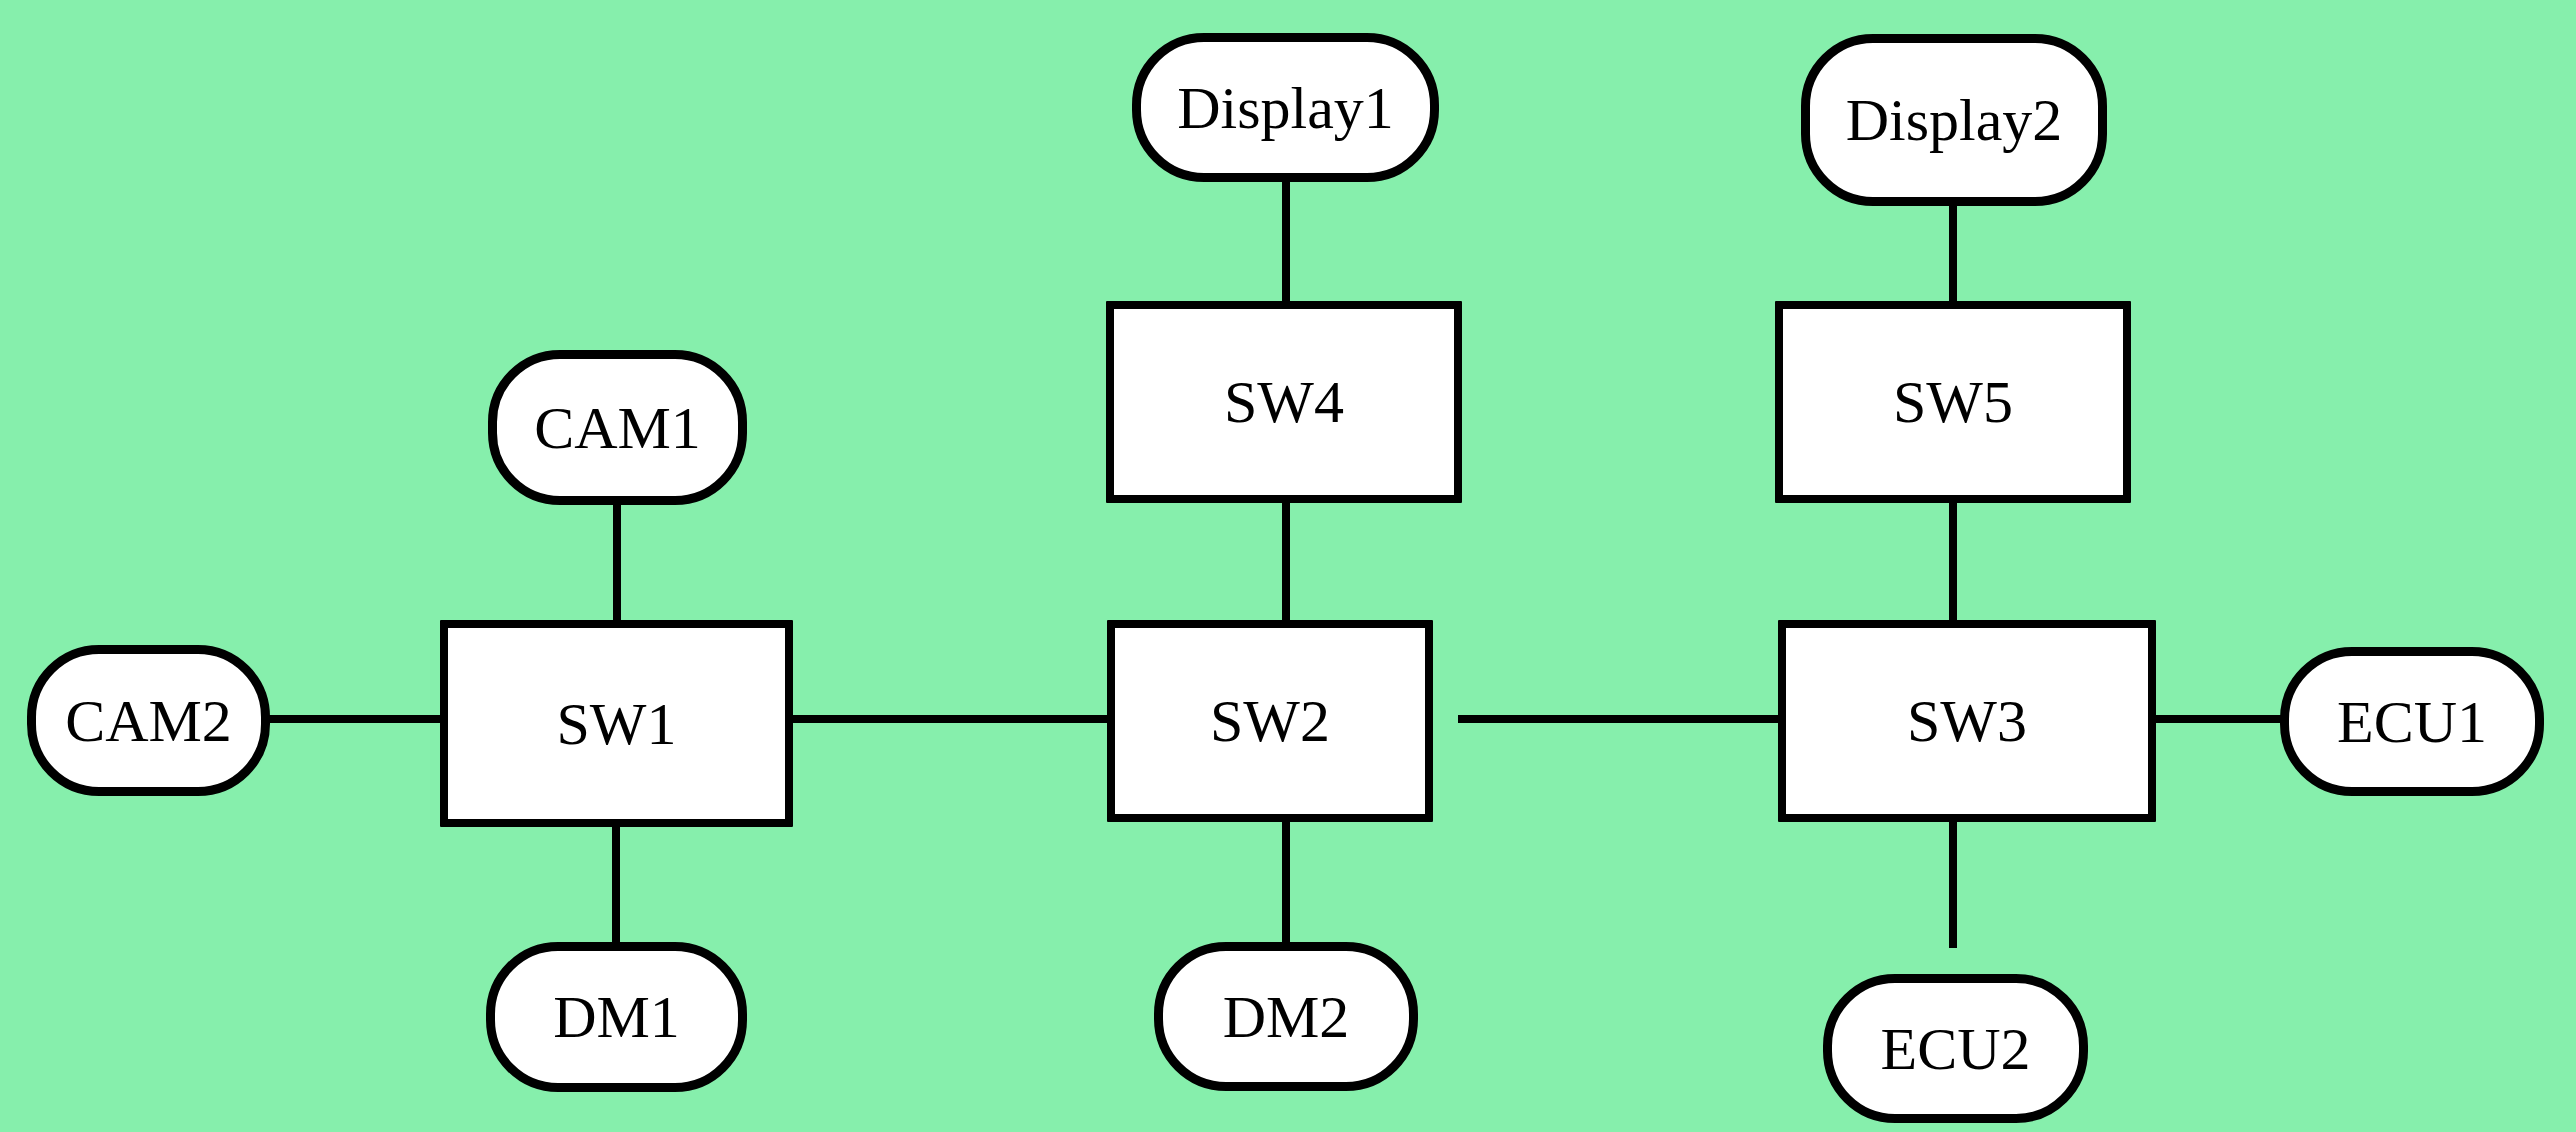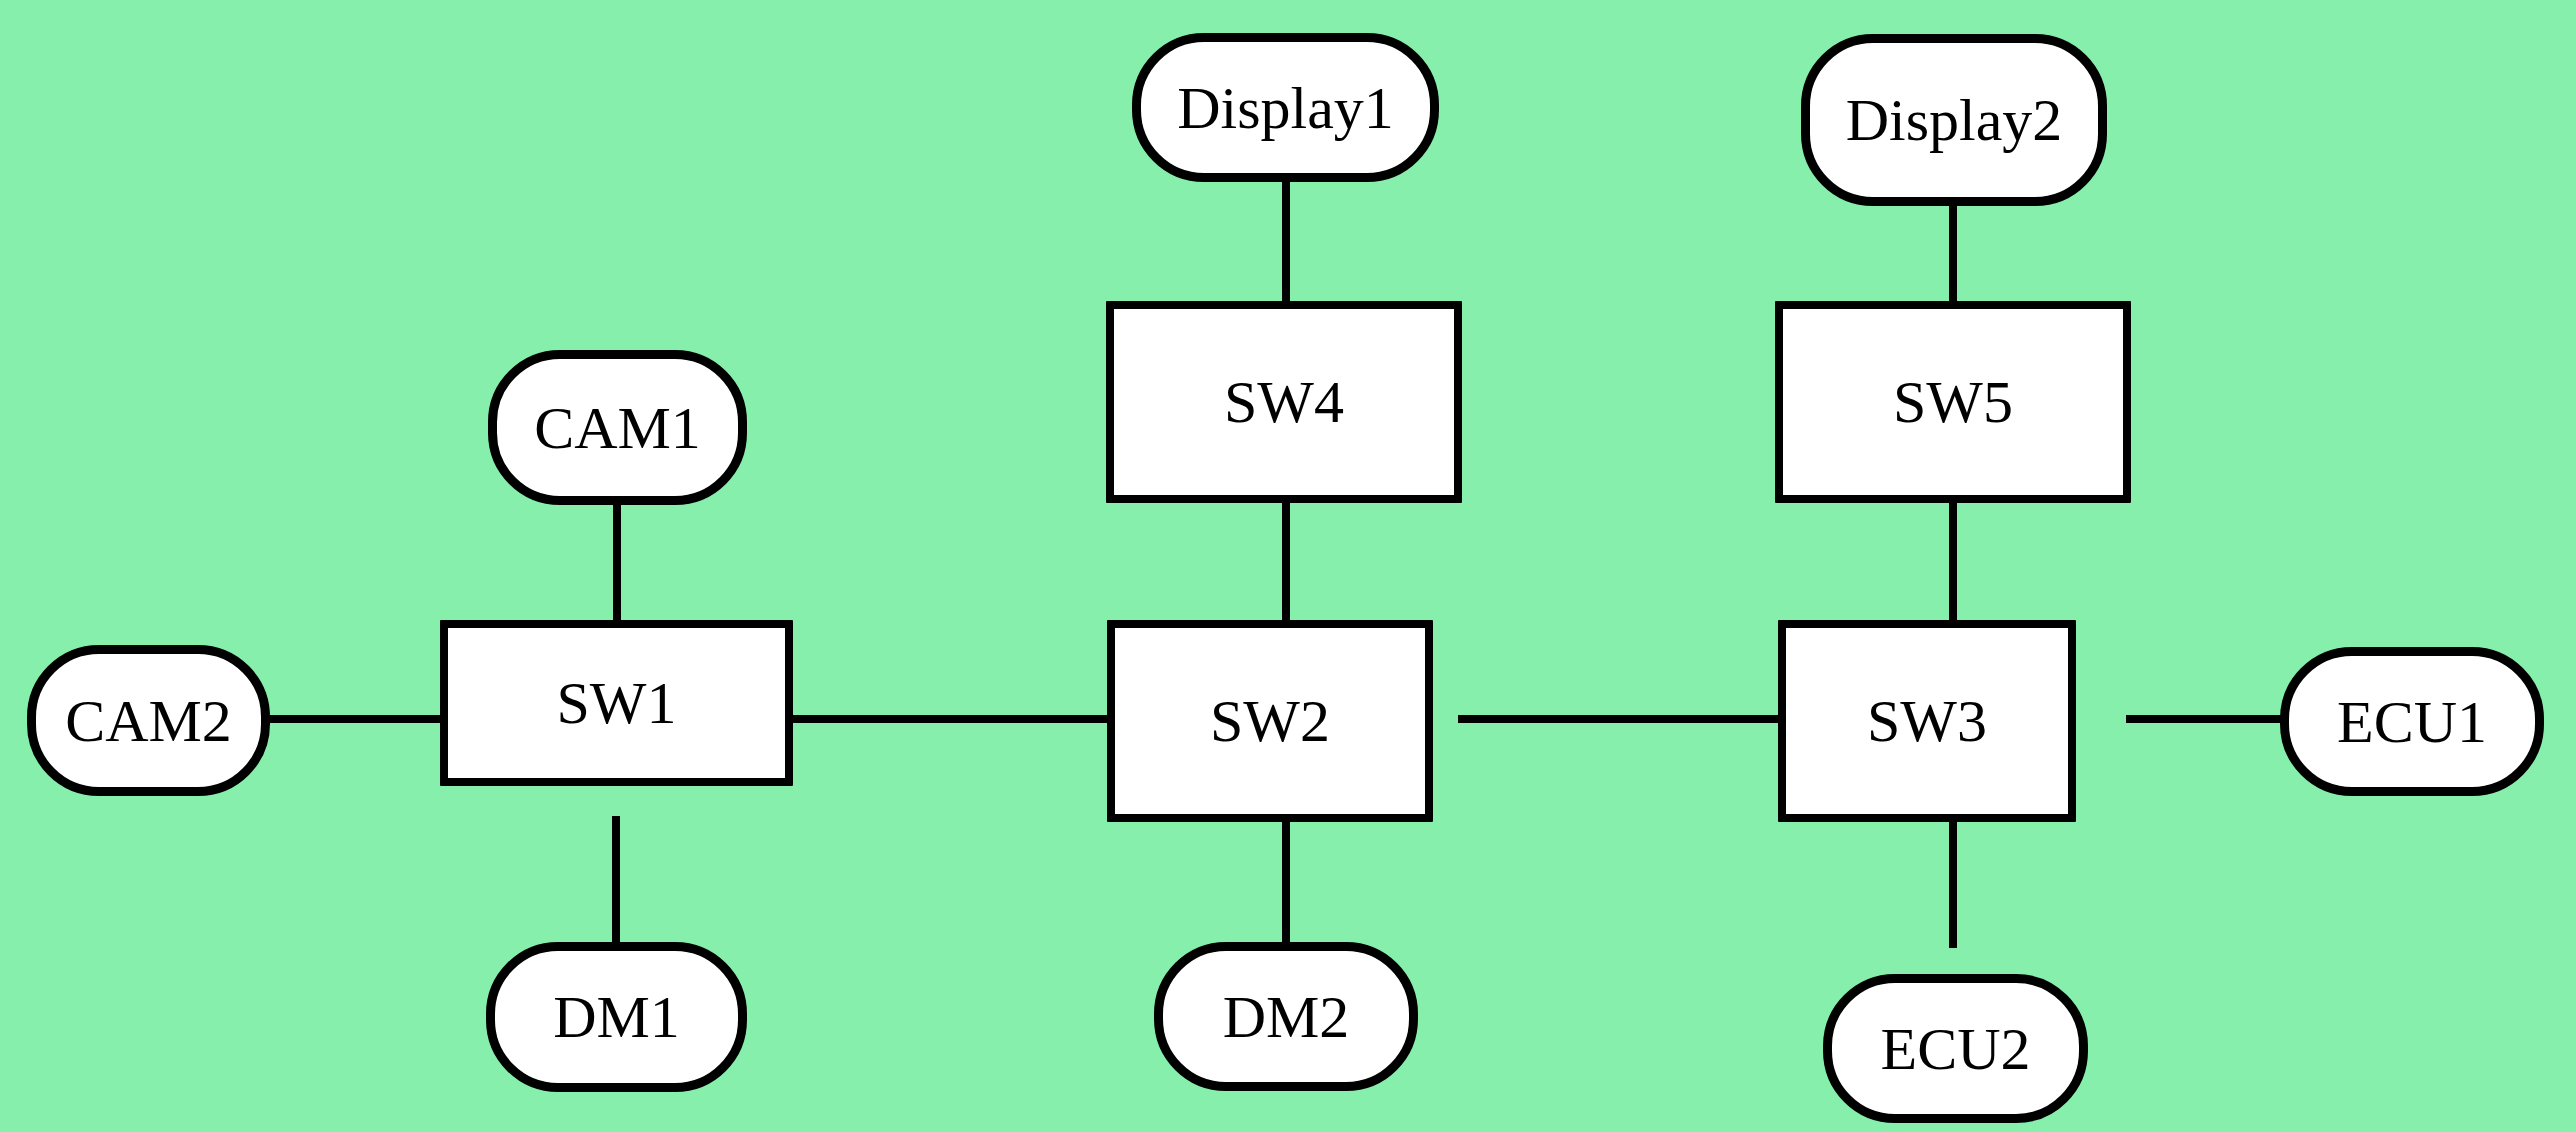--- a/index.html
+++ b/index.html
@@ -64,27 +64,27 @@
   <div class="node endpoint" style="left:486px;  top:942px; width:261px; height:150px;">
     <span class="label">DM1</span>
   </div>
   <div class="node endpoint" style="left:1154px; top:942px; width:264px; height:149px;">
     <span class="label">DM2</span>
   </div>
   <div class="node endpoint" style="left:1823px; top:943px; width:265px; height:149px;margin-top:31px;">
     <span class="label">ECU2</span>
   </div>
 
-  <div class="node switch" style="left:440px;  top:620px; width:353px; height:166px;">
+  <div class="node switch" style="left:440px;  top:620px; width:353px; height:207px;">
     <span class="label">SW1</span>
   </div>
   <div class="node switch" style="left:1107px; top:620px; width:326px; height:202px;">
     <span class="label">SW2</span>
   </div>
-  <div class="node switch" style="left:1778px; top:620px; width:298px; height:202px;">
+  <div class="node switch" style="left:1778px; top:620px; width:378px; height:202px;">
     <span class="label">SW3</span>
   </div>
   <div class="node switch" style="left:1106px; top:301px; width:356px; height:202px;">
     <span class="label">SW4</span>
   </div>
   <div class="node switch" style="left:1775px; top:301px; width:356px; height:202px;font-family:Liberation Serif, serif;">
     <span class="label">SW5</span>
   </div>
 
 </div>

